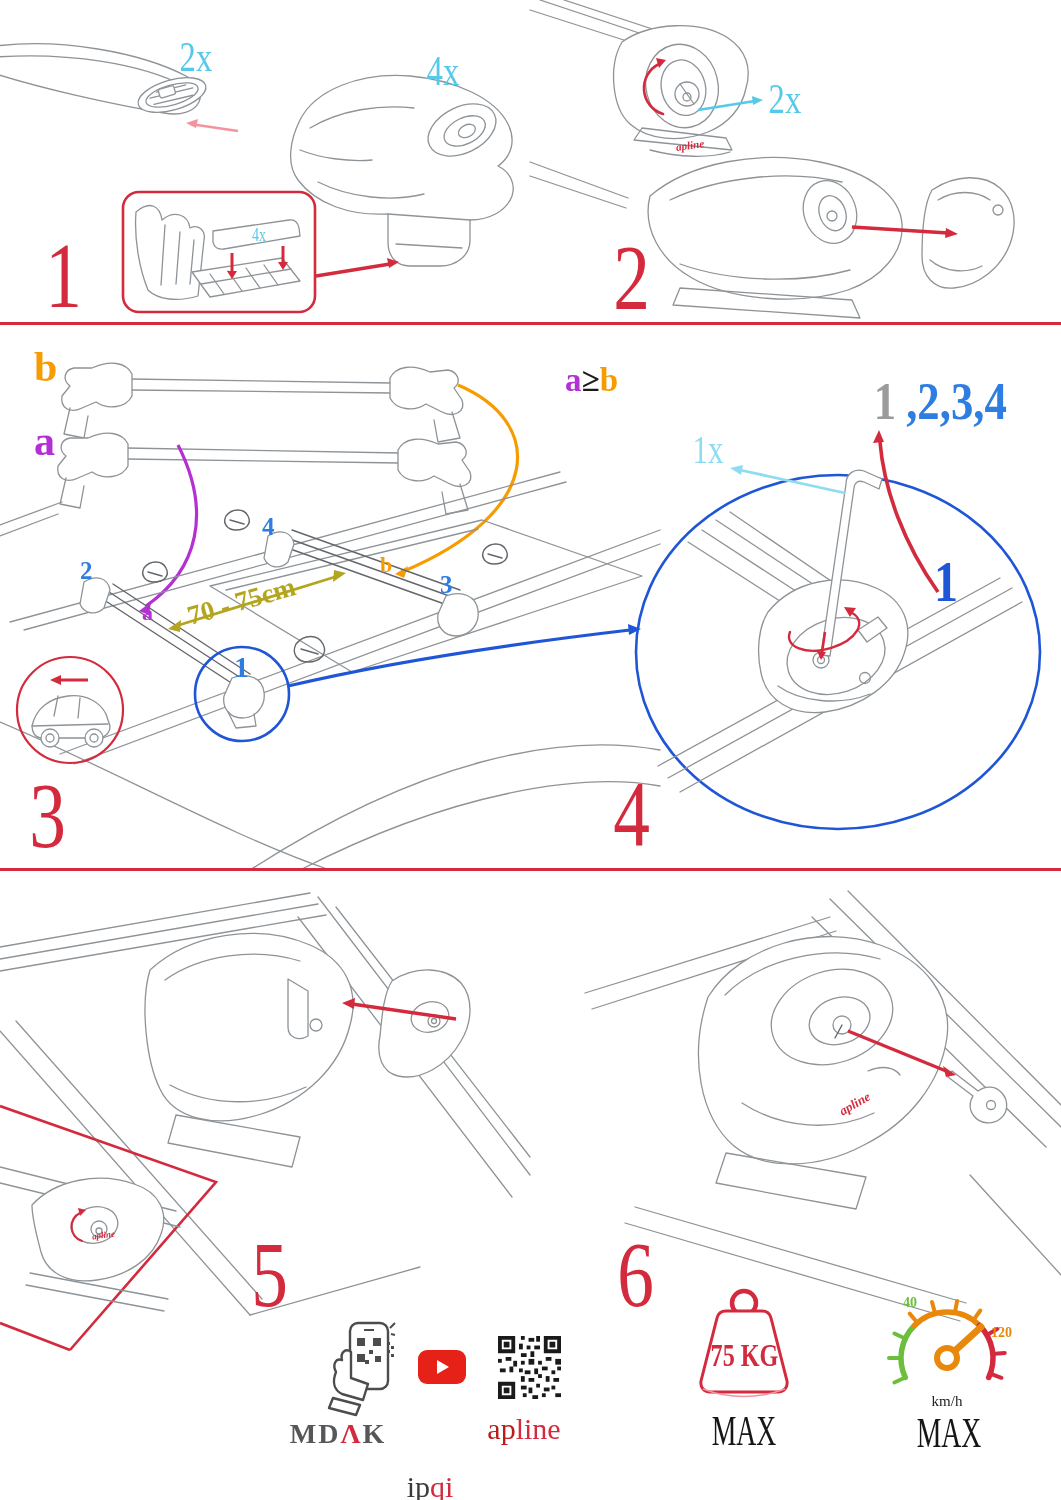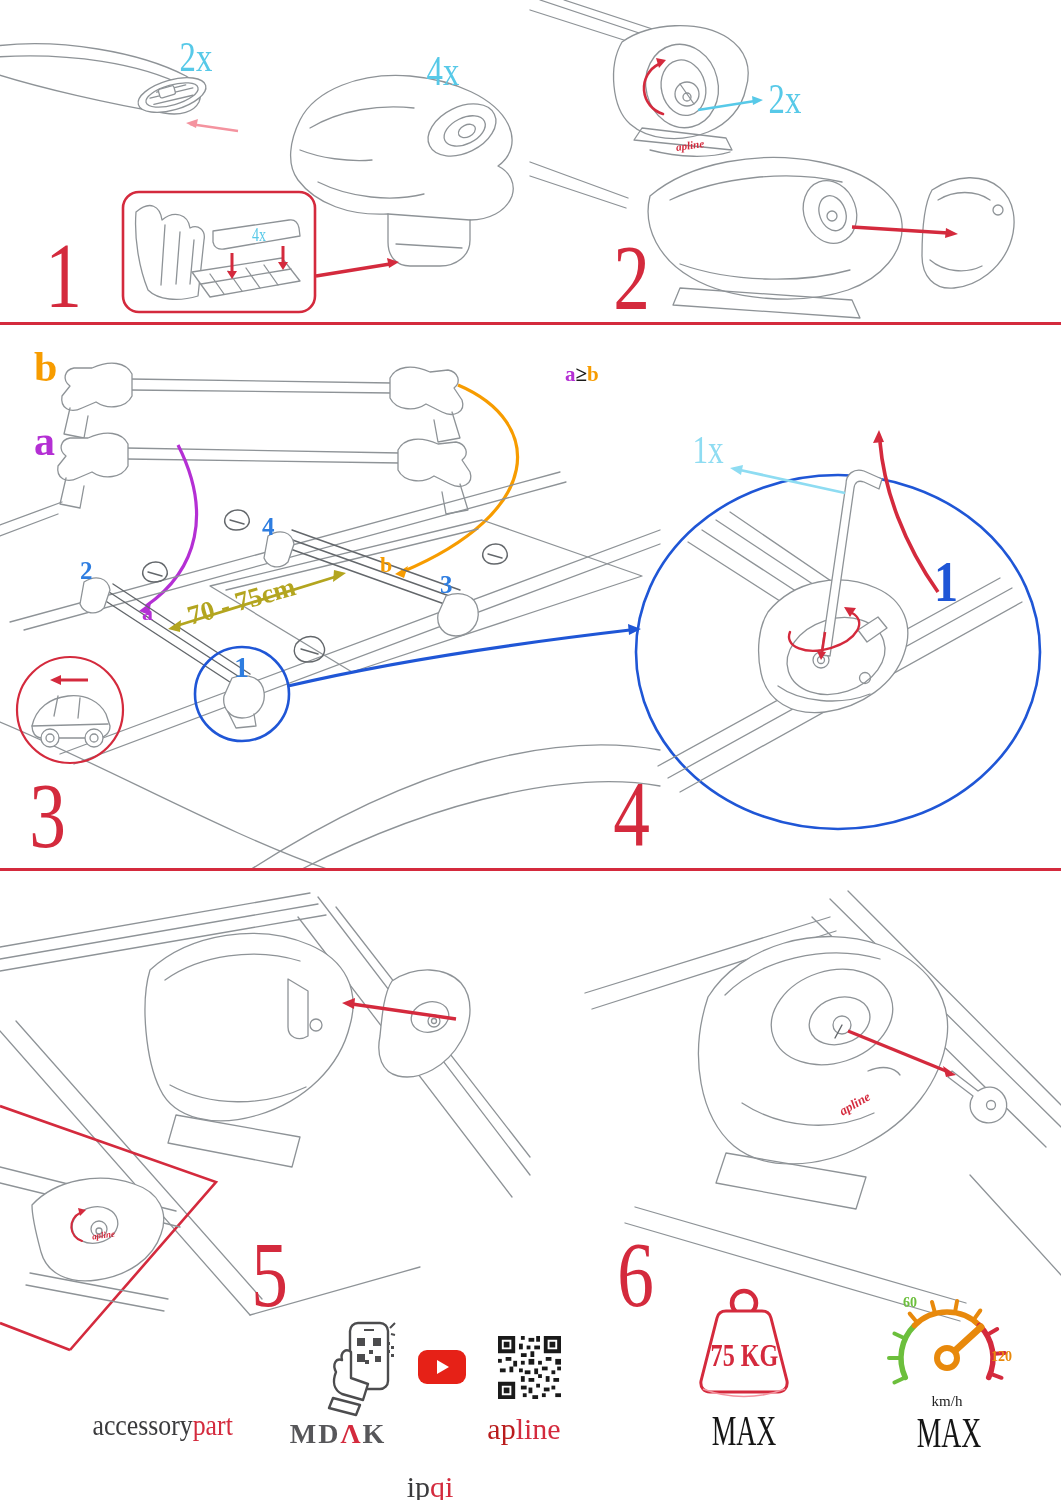--- a/index.html
+++ b/index.html
@@ -228,22 +228,25 @@
       <path class="red-f" d="M316,278 l-12,-1 l6,10 Z"></path>
       <line x1="285" y1="302" x2="282" y2="322" stroke="#d42a3d" stroke-width="2.6"></line>
       <path d="M281,330 l-4,-9 l9,1 Z" fill="#d42a3d"></path>
 
       <path d="M398,262 C364,214 344,160 340,112" fill="none" stroke="#d42a3d" stroke-width="3.6"></path>
       <path d="M339,100 l-6,13 l11,-1 Z" fill="#d42a3d"></path>
 
       <line x1="305" y1="163" x2="200" y2="140" stroke="#8edcf2" stroke-width="2.8"></line>
       <path d="M190,138 l13,-3 l-2,10 Z" fill="#8edcf2"></path>
     </svg>
-    <div class="lbl" style="left:25px;top:34px;font-size:21px;font-weight:700;">
+    <div class="lbl" style="left:25px;top:34px;font-size:33px;font-weight:700;">
       <span style="color:var(--magenta);">a</span><span style="color:#1a1a1a;">≥</span><span style="color:var(--orange);">b</span>
+    </div>
+    <div class="lbl" style="left:332px;top:46px;font-size:52px;font-weight:700;">
+      <span class="cond2" style="color:var(--graynum);">1</span><span class="cond2" style="color:var(--blue);">,2,3,4</span>
     </div>
     <div class="lbl" style="left:148px;top:100px;font-size:40px;color:var(--cyan-l);"><span class="cond">1x</span></div>
     <div class="lbl" style="left:392px;top:224px;font-size:56px;font-weight:700;color:var(--royal);"><span class="cond2">1</span></div>
     <div class="lbl stepnum" style="left:68px;top:436px;"><span class="cond">4</span></div>
   </div>
 
   <div class="divider" style="top:868px;"></div>
 
   <div class="abs" style="left:0;top:875px;width:530px;height:485px;">
     <svg width="530" height="485" viewBox="0 0 530 485">
@@ -310,23 +313,20 @@
       <path class="lnw" d="M422,196 L448,216 C456,210 466,211 472,218 C479,226 478,238 470,244 C462,250 450,249 444,241 C439,235 439,227 443,221 L418,202 Z"></path>
       <circle class="ln" cx="461" cy="230" r="4.5"></circle>
 
       <line x1="318" y1="156" x2="416" y2="196" stroke="#d42a3d" stroke-width="3.2"></line>
       <path d="M426,200 l-13,-9 l3,11 Z" fill="#d42a3d"></path>
     </svg>
     <div class="lbl brandsm" style="left:308px;top:222px;font-size:13px;transform:rotate(-30deg);">apline</div>
     <div class="lbl stepnum" style="left:82px;top:352px;"><span class="cond">6</span></div>
   </div>
 
-  <div class="lbl ctr" style="left:55px;top:1410px;width:216px;font-size:30px;font-weight:500;">
-    <span class="cond2"><span style="color:var(--ink);">accessory</span><span style="color:var(--red);">part</span></span>
-  </div>
 
   <svg style="left:324px;top:1320px;" width="72" height="95" viewBox="0 0 72 95">
     <rect x="26" y="3" width="38" height="66" rx="8" fill="#fff" stroke="#4c4c4e" stroke-width="2.4"></rect>
     <line x1="40" y1="10" x2="50" y2="10" stroke="#4c4c4e" stroke-width="2"></line>
     <g fill="#4c4c4e">
       <rect x="33" y="18" width="8" height="8"></rect>
         <rect x="49" y="18" width="8" height="8"></rect>
       <rect x="33" y="34" width="8" height="8"></rect>
         <rect x="45" y="30" width="4" height="4"></rect>
       <rect x="51" y="36" width="6" height="6"></rect>
@@ -427,18 +427,18 @@
       <line x1="49.6" y1="19.6" x2="47" y2="10" stroke="#e8890c"></line>
       <line x1="70.3" y1="18.7" x2="72.1" y2="8.9" stroke="#e8890c"></line>
       <line x1="89.5" y1="26.7" x2="95.3" y2="18.5" stroke="#e8890c"></line>
       <line x1="103.6" y1="42" x2="112.2" y2="37" stroke="#d42a3d"></line>
       <line x1="109.8" y1="61.8" x2="119.8" y2="61" stroke="#d42a3d"></line>
       <line x1="107.1" y1="82.4" x2="116.5" y2="85.8" stroke="#d42a3d"></line>
     </g>
     <line x1="62" y1="66" x2="96" y2="35" stroke="#e8890c" stroke-width="7" stroke-linecap="round"></line>
     <circle cx="62" cy="66" r="10" fill="#fff" stroke="#e8890c" stroke-width="6"></circle>
   </svg>
-  <div class="lbl" style="left:903px;top:1296px;font-size:14px;font-weight:700;color:var(--spgreen);">60</div>
-  <div class="lbl" style="left:991px;top:1326px;font-size:14px;font-weight:700;color:var(--sporange);margin-top:24px;">120</div>
+  <div class="lbl" style="left:903px;top:1296px;font-size:14px;font-weight:700;color:var(--spgreen);">40</div>
+  <div class="lbl" style="left:991px;top:1326px;font-size:14px;font-weight:700;color:var(--sporange);">120</div>
   <div class="lbl ctr" style="left:917px;top:1394px;width:60px;font-size:15px;color:#222;">km/h</div>
   <div class="lbl ctr" style="left:900px;top:1412px;width:94px;font-size:42px;color:#161616;"><span style="display:inline-block;transform:scaleX(.66);">MAX</span></div>
 
 </div>
 
 </body></html>

